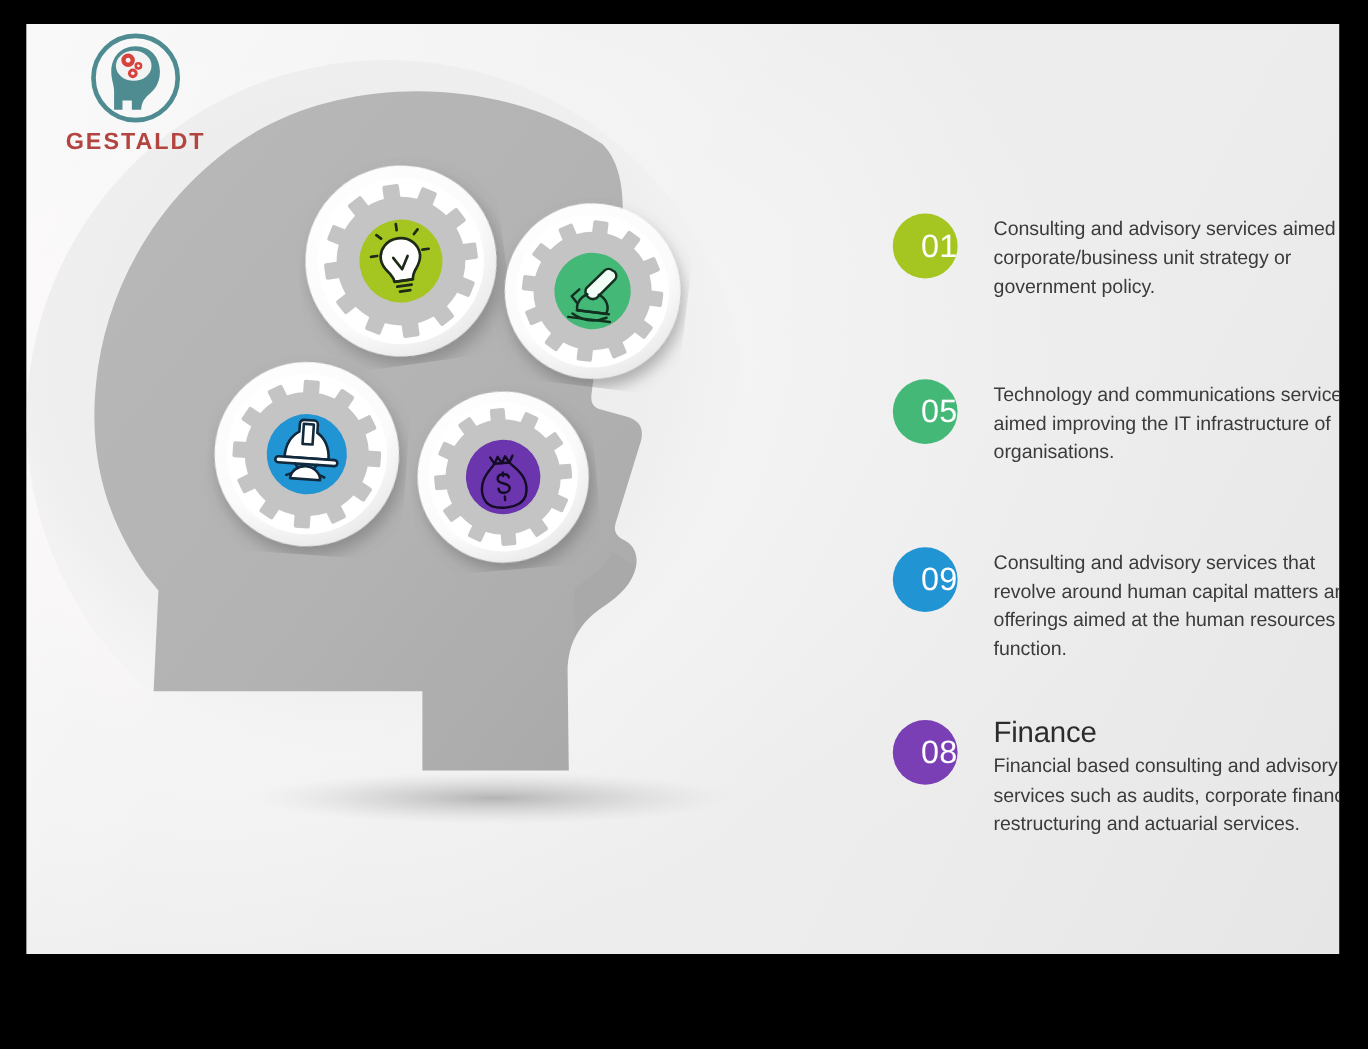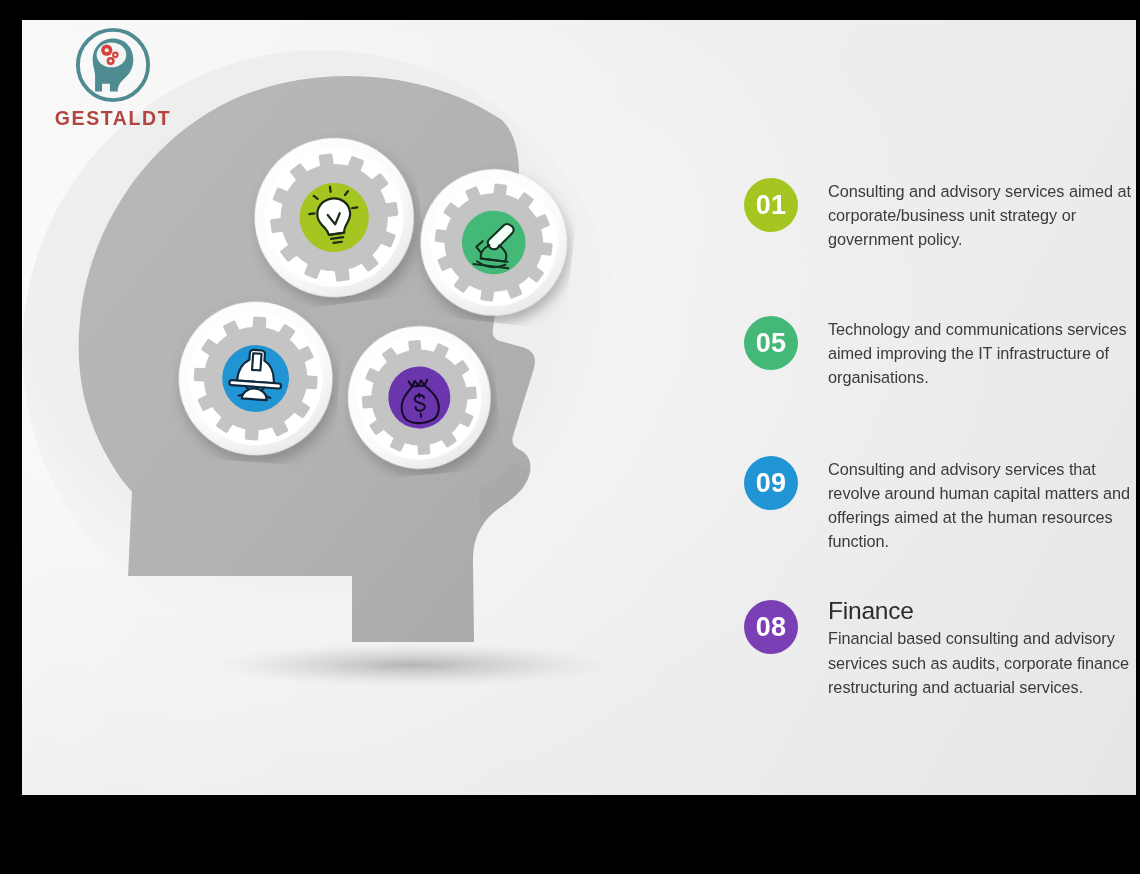--- a/index.html
+++ b/index.html
@@ -24,21 +24,20 @@
   
   #canvas {
     position: absolute;
     left: 22px;
     top: 20px;
     width: 1094px;
     height: 775px;
     overflow: hidden;
     background:
       radial-gradient(ellipse 70% 60% at 18% 42%, #fdf6f7 0%, #f7f4f4 38%, #f2f2f2 70%, #eeeeee 100%);
-    padding-left: 20px;
   }
   
   #canvas::after {
     content: "";
     position: absolute;
     inset: 0;
     background: linear-gradient(118deg,
         rgba(255,255,255,0.55) 0%,
         rgba(255,255,255,0.10) 30%,
         rgba(255,255,255,0.00) 48%,
@@ -101,23 +100,23 @@
   .badge {
     position: absolute;
     left: 22px;
     top: 0;
     width: 54px;
     height: 54px;
     border-radius: 50%;
     color: #ffffff;
     font-family: "Liberation Sans", sans-serif;
     font-size: 27px;
-    font-weight: 700;
+    font-weight: 400;
     line-height: 54px;
-    text-align: center;
+    text-align: right;
     letter-spacing: 0.2px;
   }
   .item-body {
     position: absolute;
     left: 106px;
     top: -2px;
     width: 312px;
   }
   .item-title {
     font-family: "Liberation Sans", sans-serif;

